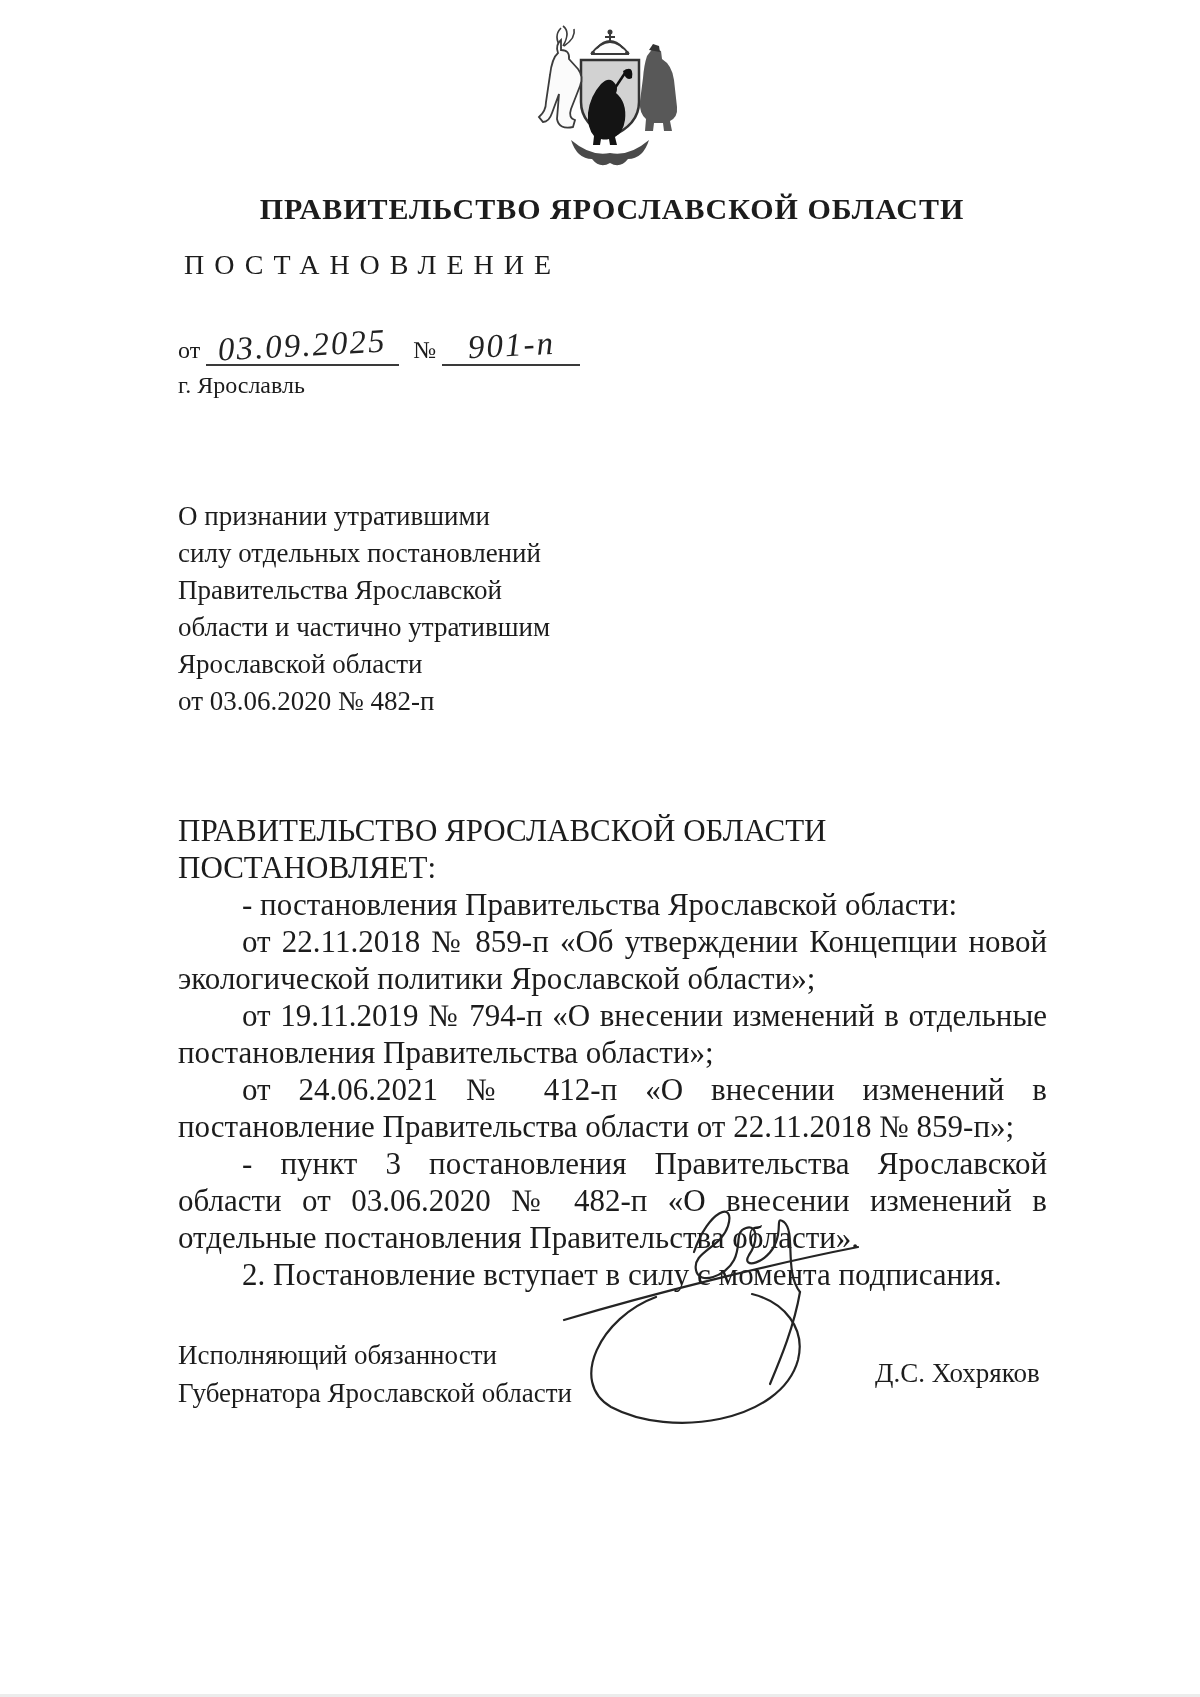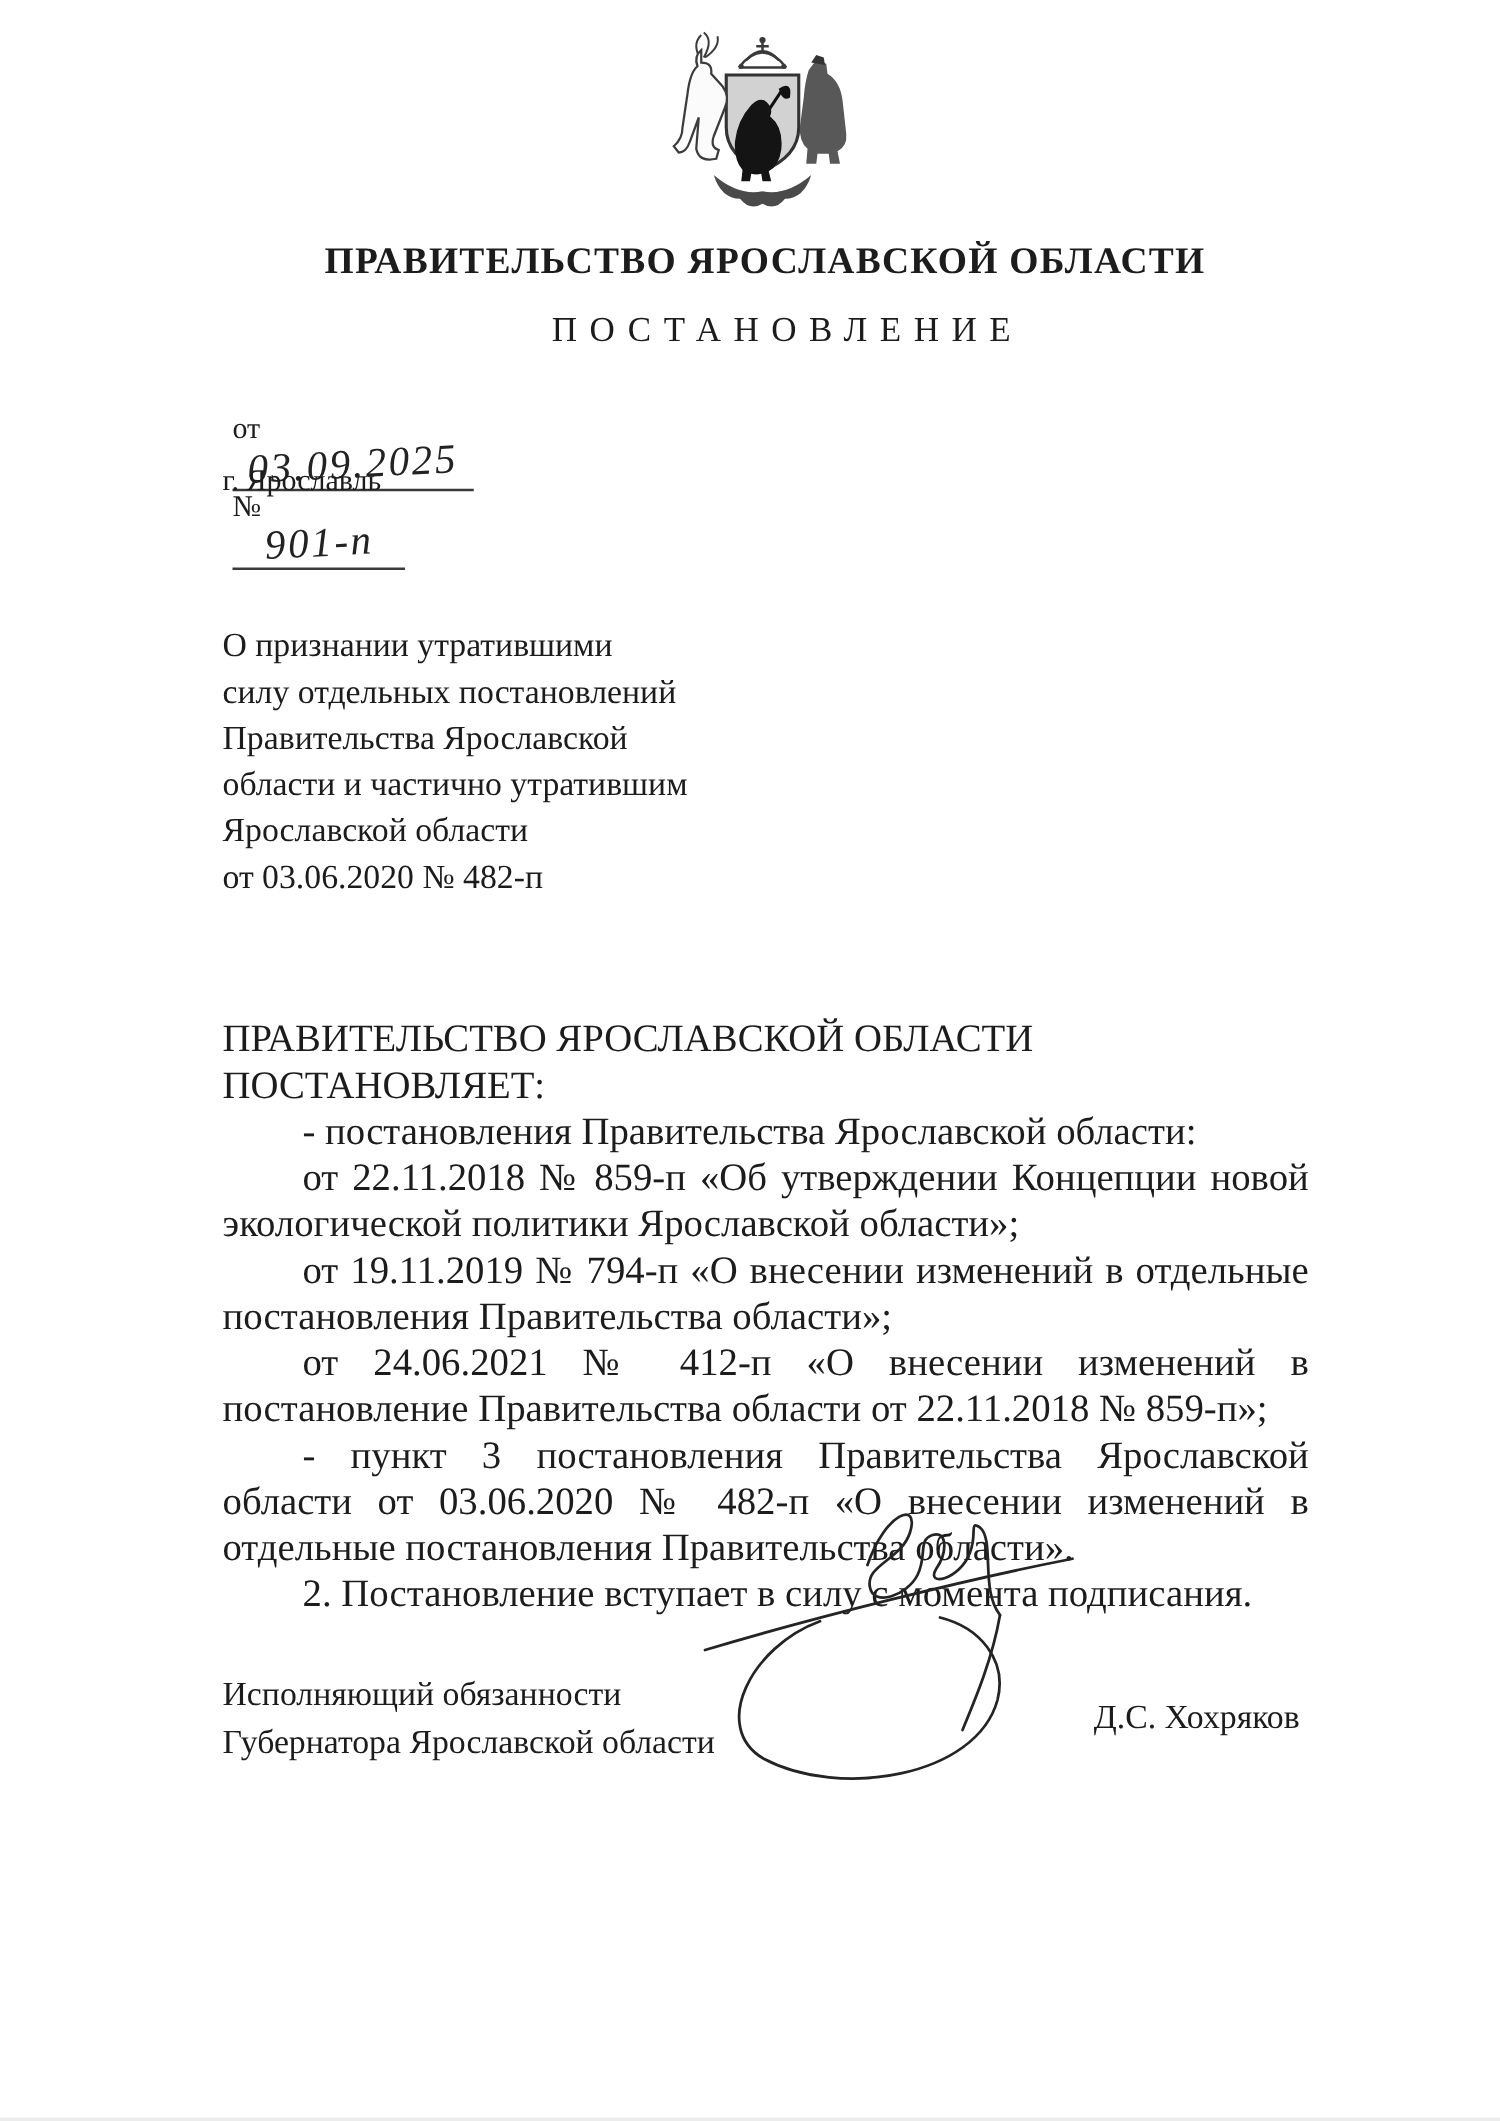--- a/index.html
+++ b/index.html
@@ -11,27 +11,27 @@
     color:#1c1c1c;
     overflow:hidden;
   }
   .emblem{position:absolute;left:527px;top:24px;width:166px;height:156px;}
   .org-title{
     position:absolute;left:178px;top:192px;width:868px;
     text-align:center;font-weight:bold;font-size:30px;letter-spacing:1px;
     white-space:nowrap;
   }
   .doc-type{
-    position:absolute;left:196px;top:249px;width:868px;
-    text-align:center;font-size:28px;letter-spacing:10px;
+    position:absolute;left:184px;top:249px;width:868px;
+    font-size:28px;letter-spacing:10px;
     white-space:nowrap;
   }
   .date-line{
     position:absolute;left:178px;top:330px;width:600px;
-    display:flex;align-items:baseline;font-size:24px;flex-direction:column;
+    display:flex;align-items:baseline;font-size:24px;
   }
   .blank{
     display:inline-block;border-bottom:2px solid #3a3a3a;
     text-align:center;margin:0 6px;padding:0 4px 0 4px;
   }
   .blank-date{min-width:185px;}
   .blank-num{min-width:130px;}
   .hand{
     display:inline-block;
     font-style:italic;font-size:33px;line-height:34px;

